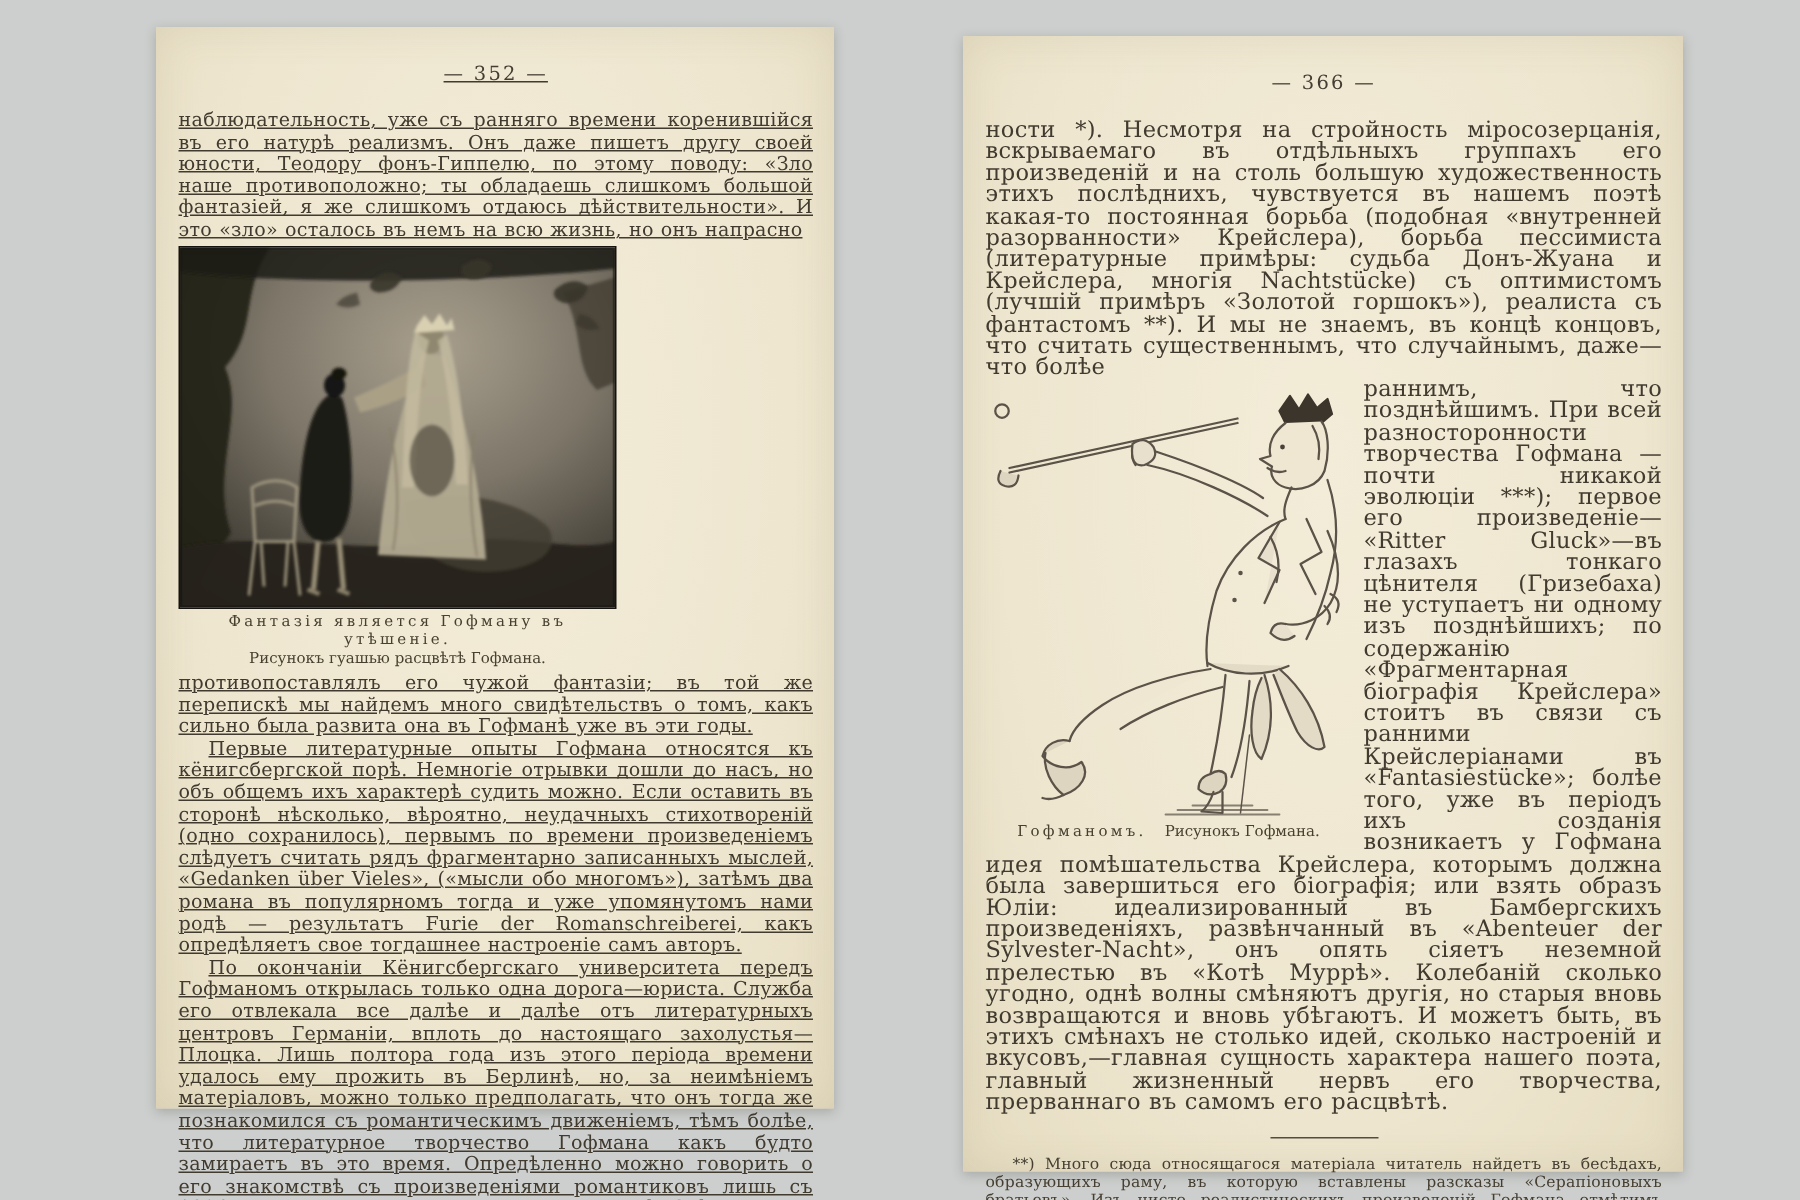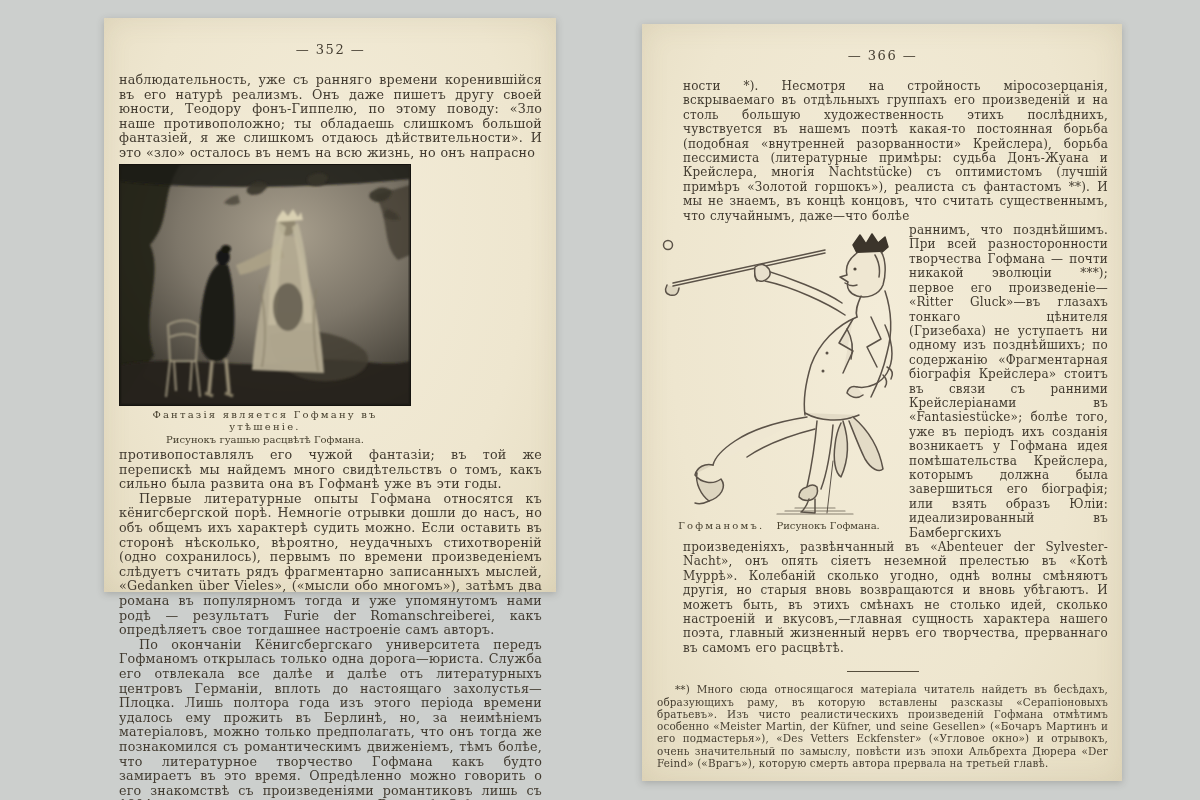--- a/index.html
+++ b/index.html
@@ -1,28 +1,28 @@
 <!DOCTYPE html>
 <html><head>
 <meta charset="utf-8">
 <style>
   html,body{margin:0;padding:0;width:1200px;height:800px;overflow:hidden;
     background:#cccfcd;font-family:"DejaVu Serif","Liberation Serif",serif;}
   .spread{position:relative;width:1200px;height:800px;}
   .page{position:absolute;background:radial-gradient(ellipse at 50% 38%,#f3ecd8 0%,#eee6cf 62%,#e5dcc1 100%);
     box-shadow:0 2px 7px rgba(60,60,55,.25), inset 0 0 28px rgba(120,105,70,.12);
     color:#413a2f;}
-  .page-left{left:104px;top:18px;width:452px;height:574px;}
+  .page-left{left:104px;top:18px;width:452px;height:721px;text-decoration:underline;}
   .page-right{left:642px;top:24px;width:480px;height:757px;}
   .page-inner{padding:24px 14px 0 15px;}
   .pageno{text-align:center;font-size:13px;letter-spacing:1.5px;margin:0 0 16px 0;color:#443d31;}
   p.bodytext{margin:0;text-align:justify;font-size:12.7px;line-height:14.6px;
     letter-spacing:.2px;word-spacing:.5px;}
   p.indent{text-indent:20px;}
-  .page-right p.bodytext{font-size:12px;line-height:14.4px;margin-left:26px;}
+  .page-right p.bodytext{font-size:15px;line-height:14.4px;}
   
   .fig-left{float:left;width:292px;margin:3px 10px 2px 0;}
   .fig-left .photo{width:290px;height:240px;border:1px solid #15130f;display:block;}
   .fig-right{float:left;width:244px;margin:2px 8px 0 0;}
   .fig-right svg{display:block;}
   .caption{text-align:center;font-size:10px;line-height:12.5px;margin-top:3px;color:#47402f;}
   .caption .sp{letter-spacing:2.2px;}
   .caption .gap{display:inline-block;width:12px;}
   
   .divider{width:72px;border:0;border-top:1px solid #554d3c;margin:16px auto 11px auto;}

